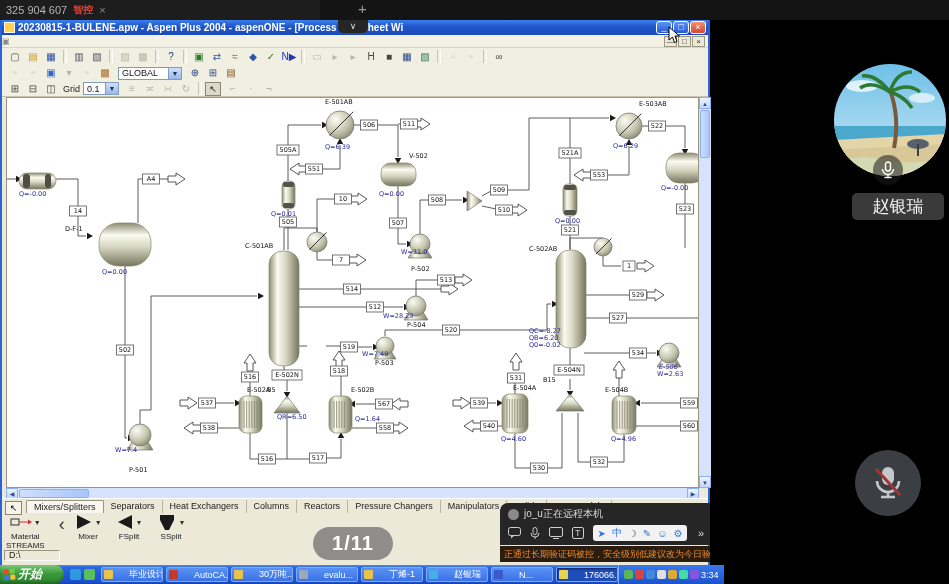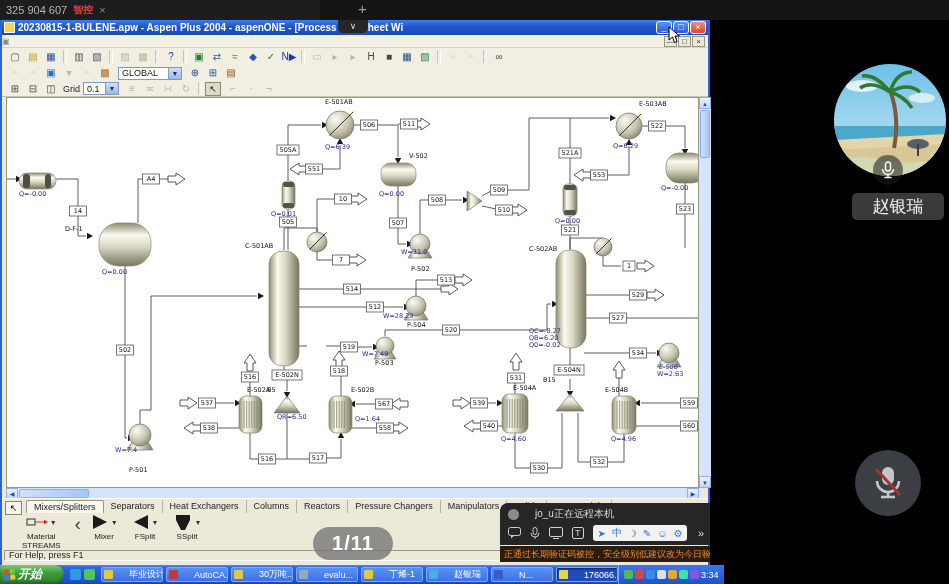--- a/index.html
+++ b/index.html
@@ -68,21 +68,21 @@
   #tray{margin-left:auto;height:19px;background:linear-gradient(180deg,#3a78ec,#1b52cc);border-left:1px solid #7cacf8;display:flex;align-items:center;gap:2px;padding:0 5px;color:#fff;font-size:9px;}
   #tray .tri2{width:9px;height:9px;border-radius:2px;}
   
   #avatar{left:834px;top:64px;width:112px;height:112px;border-radius:50%;overflow:hidden;}
   #micbadge{left:873px;top:155px;width:30px;height:30px;border-radius:50%;background:rgba(25,25,25,.55);display:flex;align-items:center;justify-content:center;}
   #namechip{left:852px;top:193px;min-width:92px;height:27px;background:#3a3a3a;border-radius:5px;color:#f2f2f2;font-size:17px;display:flex;align-items:center;justify-content:center;padding:0 8px;box-sizing:border-box;}
   #mutebtn{left:855px;top:450px;width:66px;height:66px;border-radius:50%;background:#3b3f43;display:flex;align-items:center;justify-content:center;}
   
   #pagebadge{left:313px;top:527px;width:80px;height:33px;border-radius:17px;background:rgba(115,115,115,.78);color:#fff;font-size:20px;font-weight:bold;display:flex;align-items:center;justify-content:center;letter-spacing:1px;z-index:6;}
   #rpanel{left:500px;top:503px;width:210px;height:42px;background:#262626;border-radius:8px 0 0 0;z-index:6;color:#ddd;box-sizing:border-box;padding:4px 6px 0 8px;}
-  #rpanel .row1{display:flex;align-items:center;gap:16px;font-size:10px;color:#d8d8d8;}
+  #rpanel .row1{display:flex;align-items:center;gap:5px;font-size:10px;color:#d8d8d8;}
   #rpanel .ravatar{width:11px;height:11px;border-radius:50%;background:#8a8a8a;flex:none;}
   #rpanel .row2{display:flex;align-items:center;gap:9px;margin-top:4px;}
   #rpanel .tbox{border:1px solid #cfcfcf;border-radius:2px;font-size:9px;padding:0 2px;color:#cfcfcf;}
   #rpanel .grp{background:#f2f2f2;border-radius:3px;display:flex;align-items:center;gap:6px;padding:1px 5px;}
   #rpanel .grp span{color:#3377dd;font-size:10px;}
   #rpanel .grp .dk{color:#444;}
   #rpanel .more{margin-left:auto;color:#ddd;font-size:11px;}
   #warnbar{left:500px;top:546px;width:210px;height:16px;background:#2a1d10;color:#f08a2a;font-size:9px;display:flex;align-items:center;padding:0 4px;box-sizing:border-box;z-index:6;white-space:nowrap;overflow:hidden;}
   #cursor{left:668px;top:26px;z-index:9;}
   svg text{font-family:"DejaVu Sans","Liberation Sans",sans-serif;}
@@ -694,21 +694,21 @@
         <span class="tab">Separators</span>
         <span class="tab">Heat Exchangers</span>
         <span class="tab">Columns</span>
         <span class="tab">Reactors</span>
         <span class="tab">Pressure Changers</span>
         <span class="tab">Manipulators</span>
         <span class="tab">Solids</span>
         <span class="tab">User Models</span>
       </div>
     <div id="pal-items">
-      <div class="pitem" style="margin-left:18px;">
+      <div class="pitem" style="margin-left:2px;">
         <span class="glyph">
           <svg width="22" height="14" viewBox="0 0 22 14">
             <rect x="1" y="4" width="8" height="6" fill="none" stroke="#333"></rect>
             <line x1="9" y1="7" x2="18" y2="7" stroke="#c33"></line>
               <polygon points="18,4.5 22,7 18,9.5" fill="#c33"></polygon>
           </svg>
           <span class="ddv">▼</span>
         </span>
         <span>Material</span>
         <span>STREAMS</span>
@@ -738,21 +738,20 @@
               <polygon points="3,1 17,1 17,6 12,16 8,16 3,6" fill="#1a1a1a"></polygon>
             </svg>
           <span class="ddv">▼</span>
         </span>
         <span>SSplit</span>
       </div>
     </div>
   </div>
 
   <div class="abs" id="statusbar">
-    <span class="spanel" style="flex:1;">For Help, press F1</span>
     <span class="spanel" style="width:56px;">D:\</span>
   </div>
 </div>
 
 <div class="abs" id="taskbar">
   <div id="startbtn">
     <span class="flag">
       <i style="background:#e24b2c;"></i>
         <i style="background:#6fce3e;"></i>
         <i style="background:#3f79e2;"></i>

